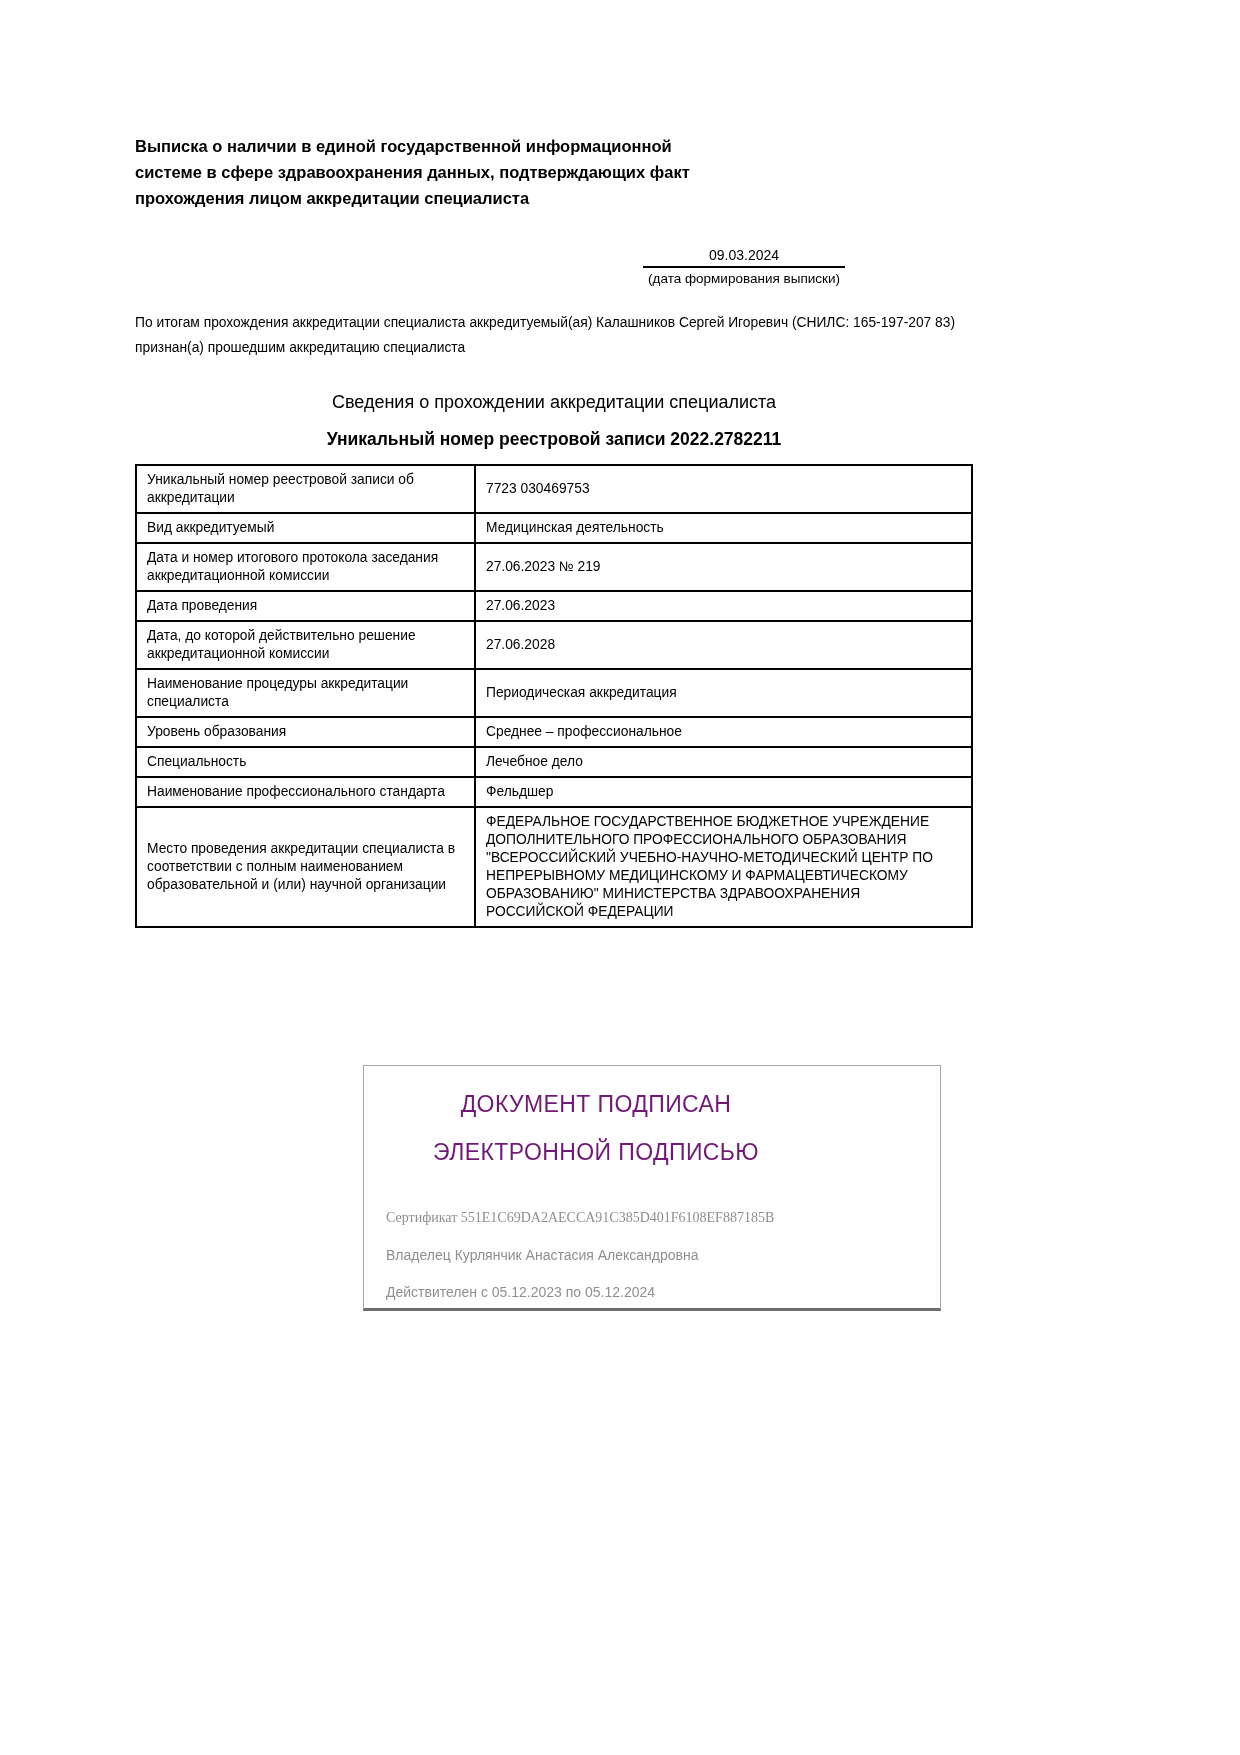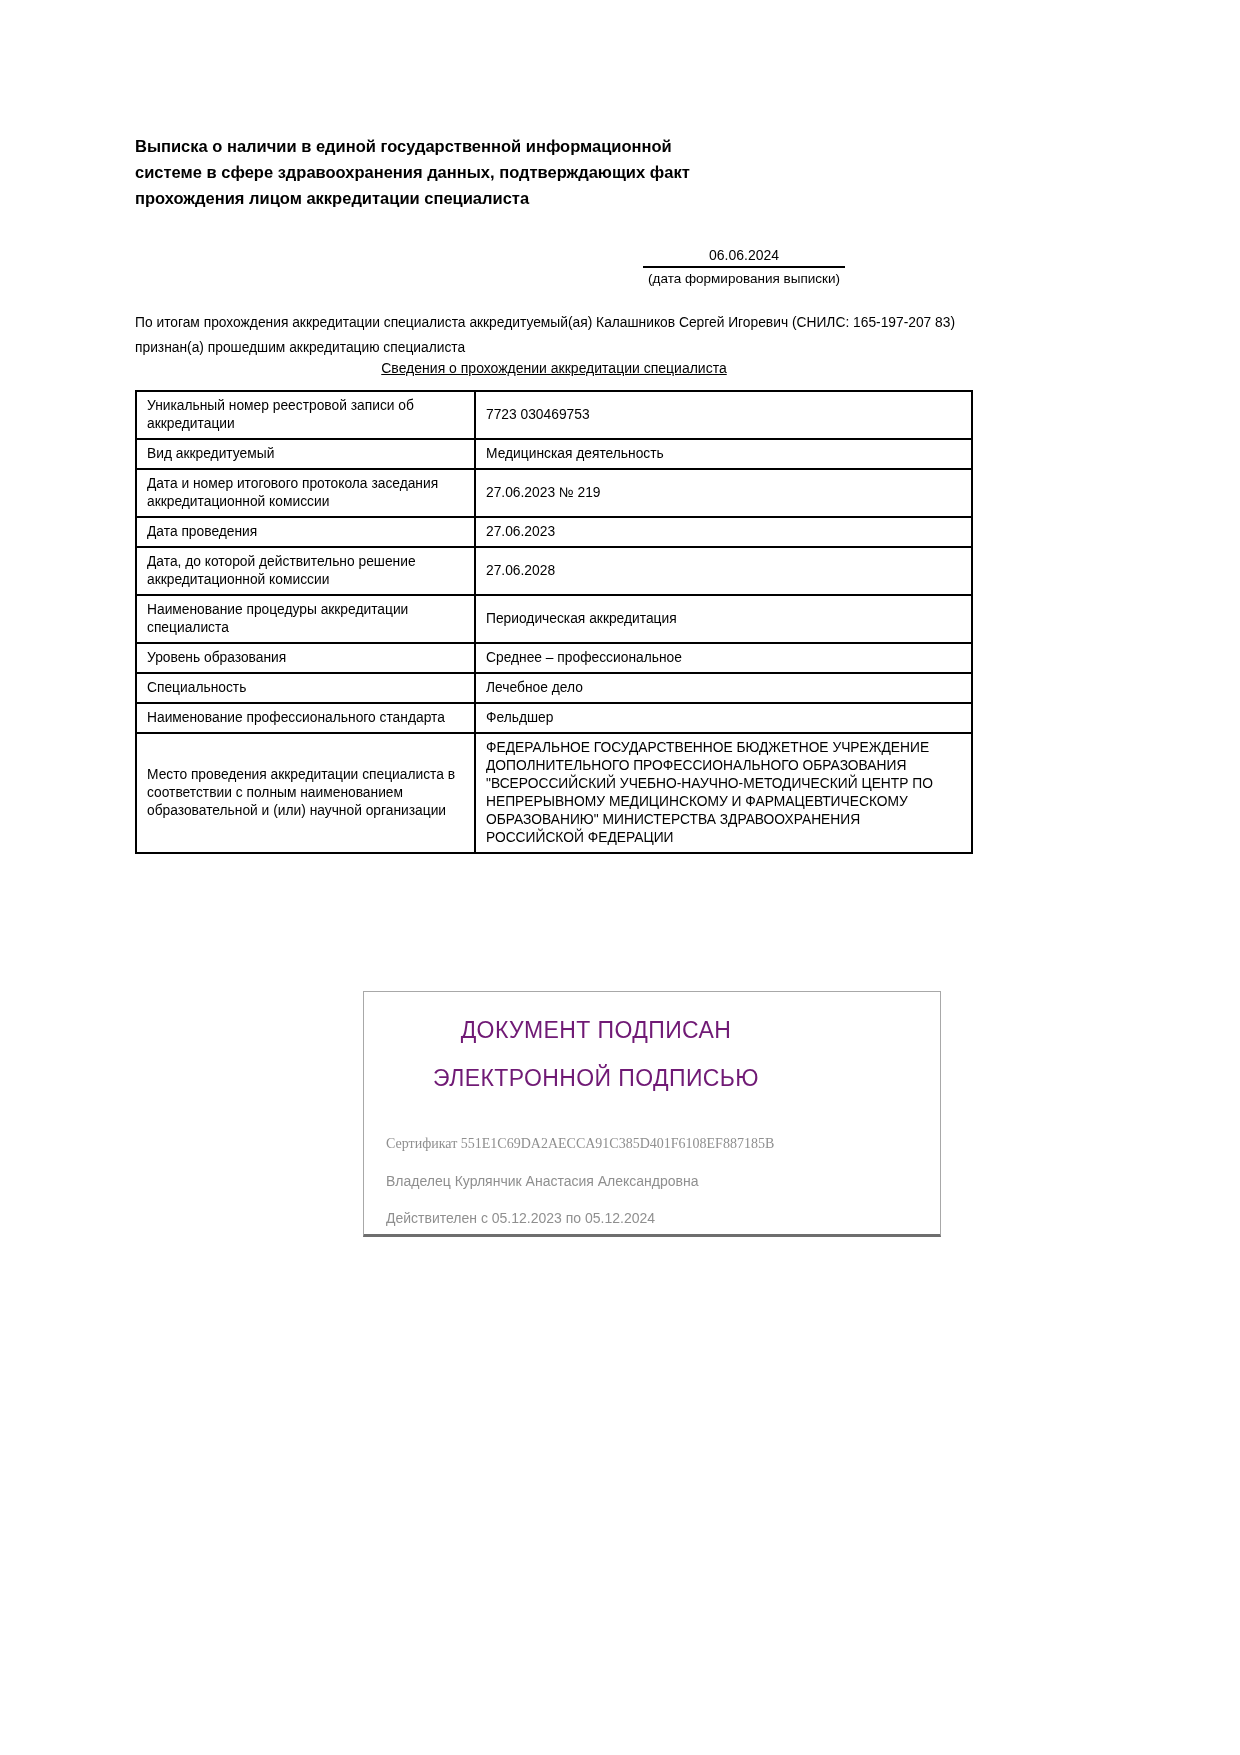--- a/index.html
+++ b/index.html
@@ -40,23 +40,23 @@
     font-size: 13.5px;
     padding-top: 3px;
   }
   .intro {
     margin-top: 24px;
     text-align: left;
     font-size: 13.8px;
     line-height: 25px;
   }
   .section-heading {
+    margin-top: 32px;
     text-align: center;
-    font-size: 14px;
-    text-decoration: underline;
+    font-size: 18px;
   }
   .registry-heading {
     margin-top: 16px;
     text-align: center;
     font-size: 17.5px;
     font-weight: bold;
   }
   table.acc {
     margin-top: 14px;
     width: 838px;
@@ -103,31 +103,32 @@
 
 <div class="content">
 
   <div class="doc-title">
     <div>Выписка о наличии в единой государственной информационной</div>
     <div>системе в сфере здравоохранения данных, подтверждающих факт</div>
     <div>прохождения лицом аккредитации специалиста</div>
   </div>
 
   <div class="date-block">
-    <div class="date-value">06.06.2024</div>
+    <div class="date-value">09.03.2024</div>
     <div class="date-caption">(дата формирования выписки)</div>
   </div>
 
   <div class="intro">
     <div>По итогам прохождения аккредитации специалиста аккредитуемый(ая) Калашников Сергей Игоревич (СНИЛС: 165-197-207 83)</div>
     <div>признан(а) прошедшим аккредитацию специалиста</div>
   </div>
 
   <div class="section-heading">Сведения о прохождении аккредитации специалиста</div>
 
+  <div class="registry-heading">Уникальный номер реестровой записи 2022.2782211</div>
 
   <table class="acc">
     <tbody>
       <tr>
         <td class="label">Уникальный номер реестровой записи об аккредитации</td>
         <td>7723 030469753</td>
       </tr>
       <tr>
         <td class="label">Вид аккредитуемый</td>
         <td>Медицинская деятельность</td>

